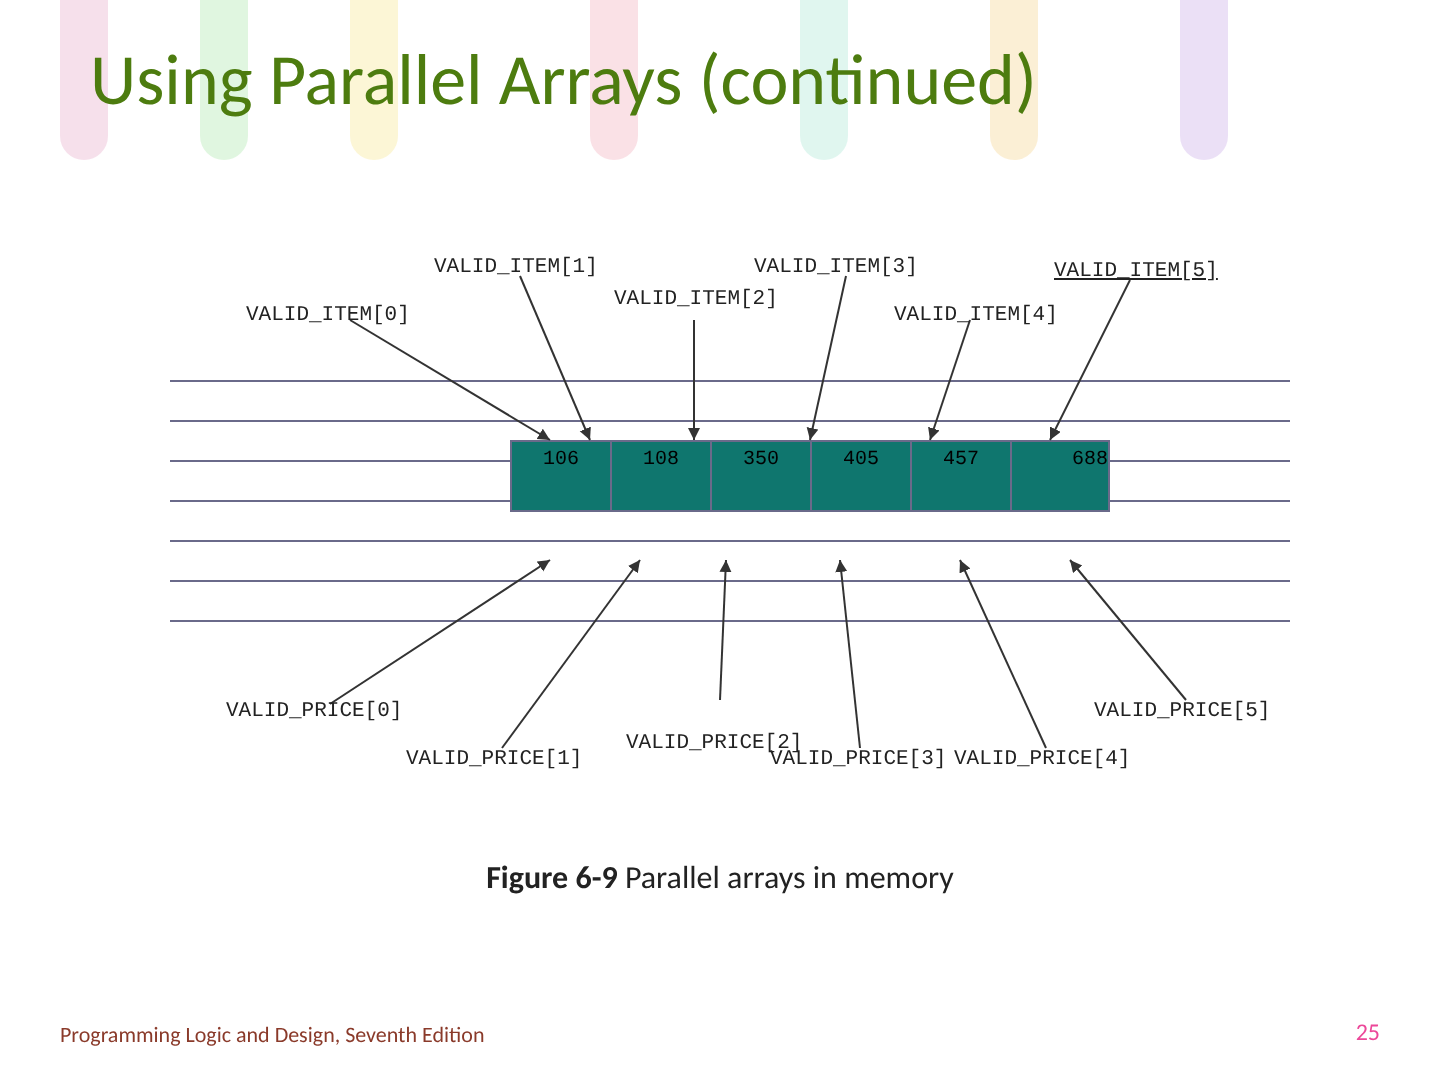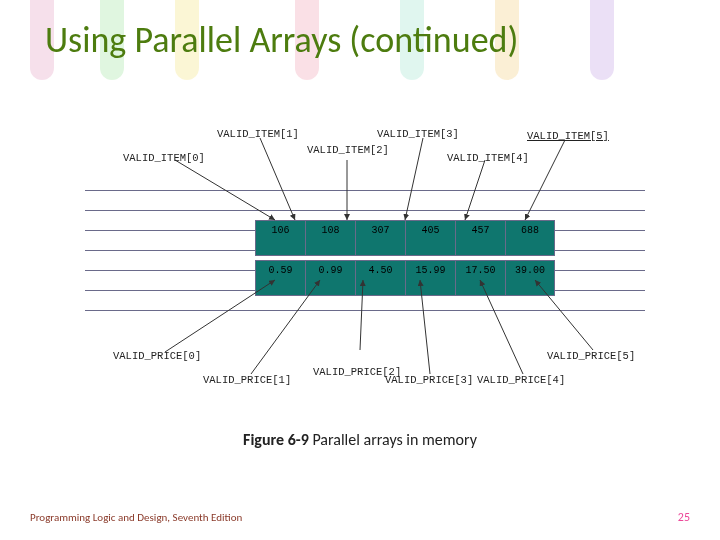--- a/index.html
+++ b/index.html
@@ -66,21 +66,21 @@
     width: 50px;
     height: 36px;
     border: 1px solid #6a6a8a;
     border-right: none;
     font-family: "Courier New", monospace;
     font-size: 10px;
     text-align: center;
     line-height: 20px;
     background: #0f766e;
   }
-  .cell:last-child { border-right: 1px solid #6a6a8a; }
+  .cell:last-child { border-right: 1px solid #6a6a8a; text-align: right; }
   .caption {
     position: absolute;
     top: 430px;
     left: 0;
     width: 720px;
     text-align: center;
     font-size: 16px;
     color: #222;
   }
   .caption b { font-weight: bold; }
@@ -127,32 +127,24 @@
   <div class="hline" style="top:90px"></div>
   <div class="hline" style="top:110px"></div>
   <div class="hline" style="top:130px"></div>
   <div class="hline" style="top:150px"></div>
   <div class="hline" style="top:170px"></div>
   <div class="hline" style="top:190px"></div>
 
   <div class="array-row" style="top:100px" id="row-items">
       <div class="cell">106</div>
       <div class="cell">108</div>
-      <div class="cell">307</div>
+      <div class="cell">350</div>
       <div class="cell">405</div>
       <div class="cell">457</div>
       <div class="cell">688</div>
-    </div>
-  <div class="array-row" style="top:140px" id="row-prices">
-      <div class="cell">0.59</div>
-      <div class="cell">0.99</div>
-      <div class="cell">4.50</div>
-      <div class="cell">15.99</div>
-      <div class="cell">17.50</div>
-      <div class="cell">39.00</div>
     </div>
 
   <svg class="arrows">
     <defs>
       <marker id="ah" markerWidth="8" markerHeight="8" refX="6" refY="3" orient="auto">
         <path d="M0,0 L6,3 L0,6 Z" fill="#333"></path>
       </marker>
     </defs>
     <line x1="90" y1="40" x2="190" y2="100" stroke="#333" stroke-width="1" marker-end="url(#ah)"></line>
     <line x1="175" y1="18" x2="210" y2="100" stroke="#333" stroke-width="1" marker-end="url(#ah)"></line>

